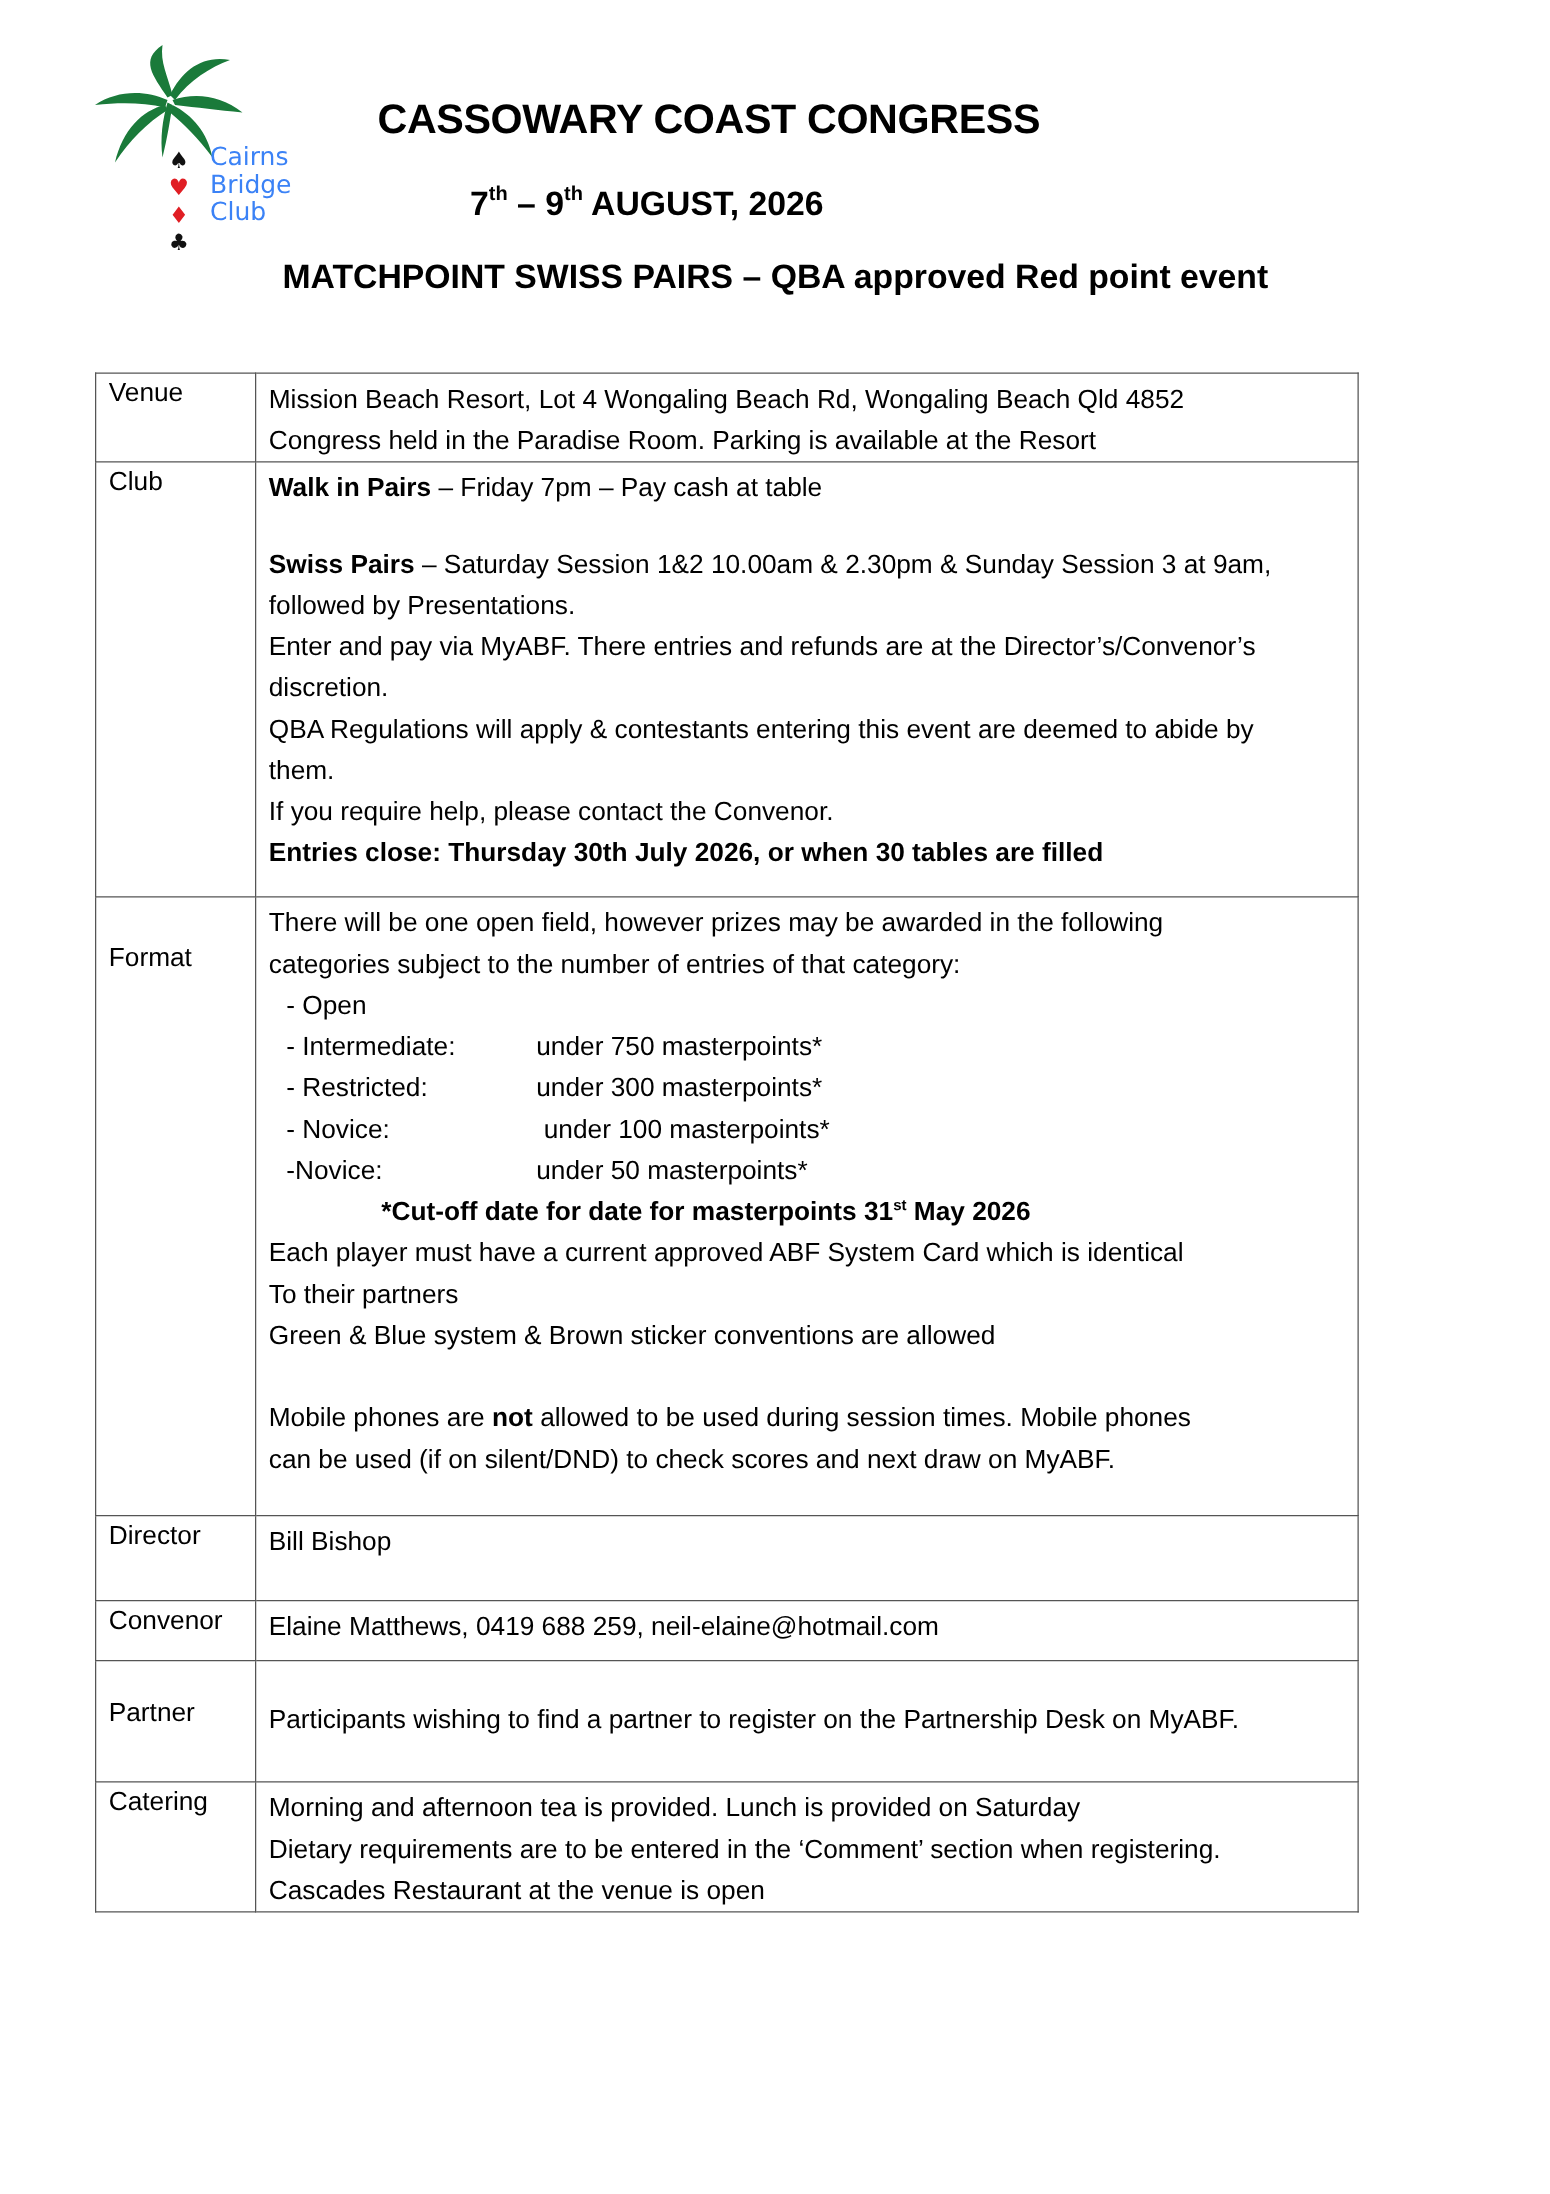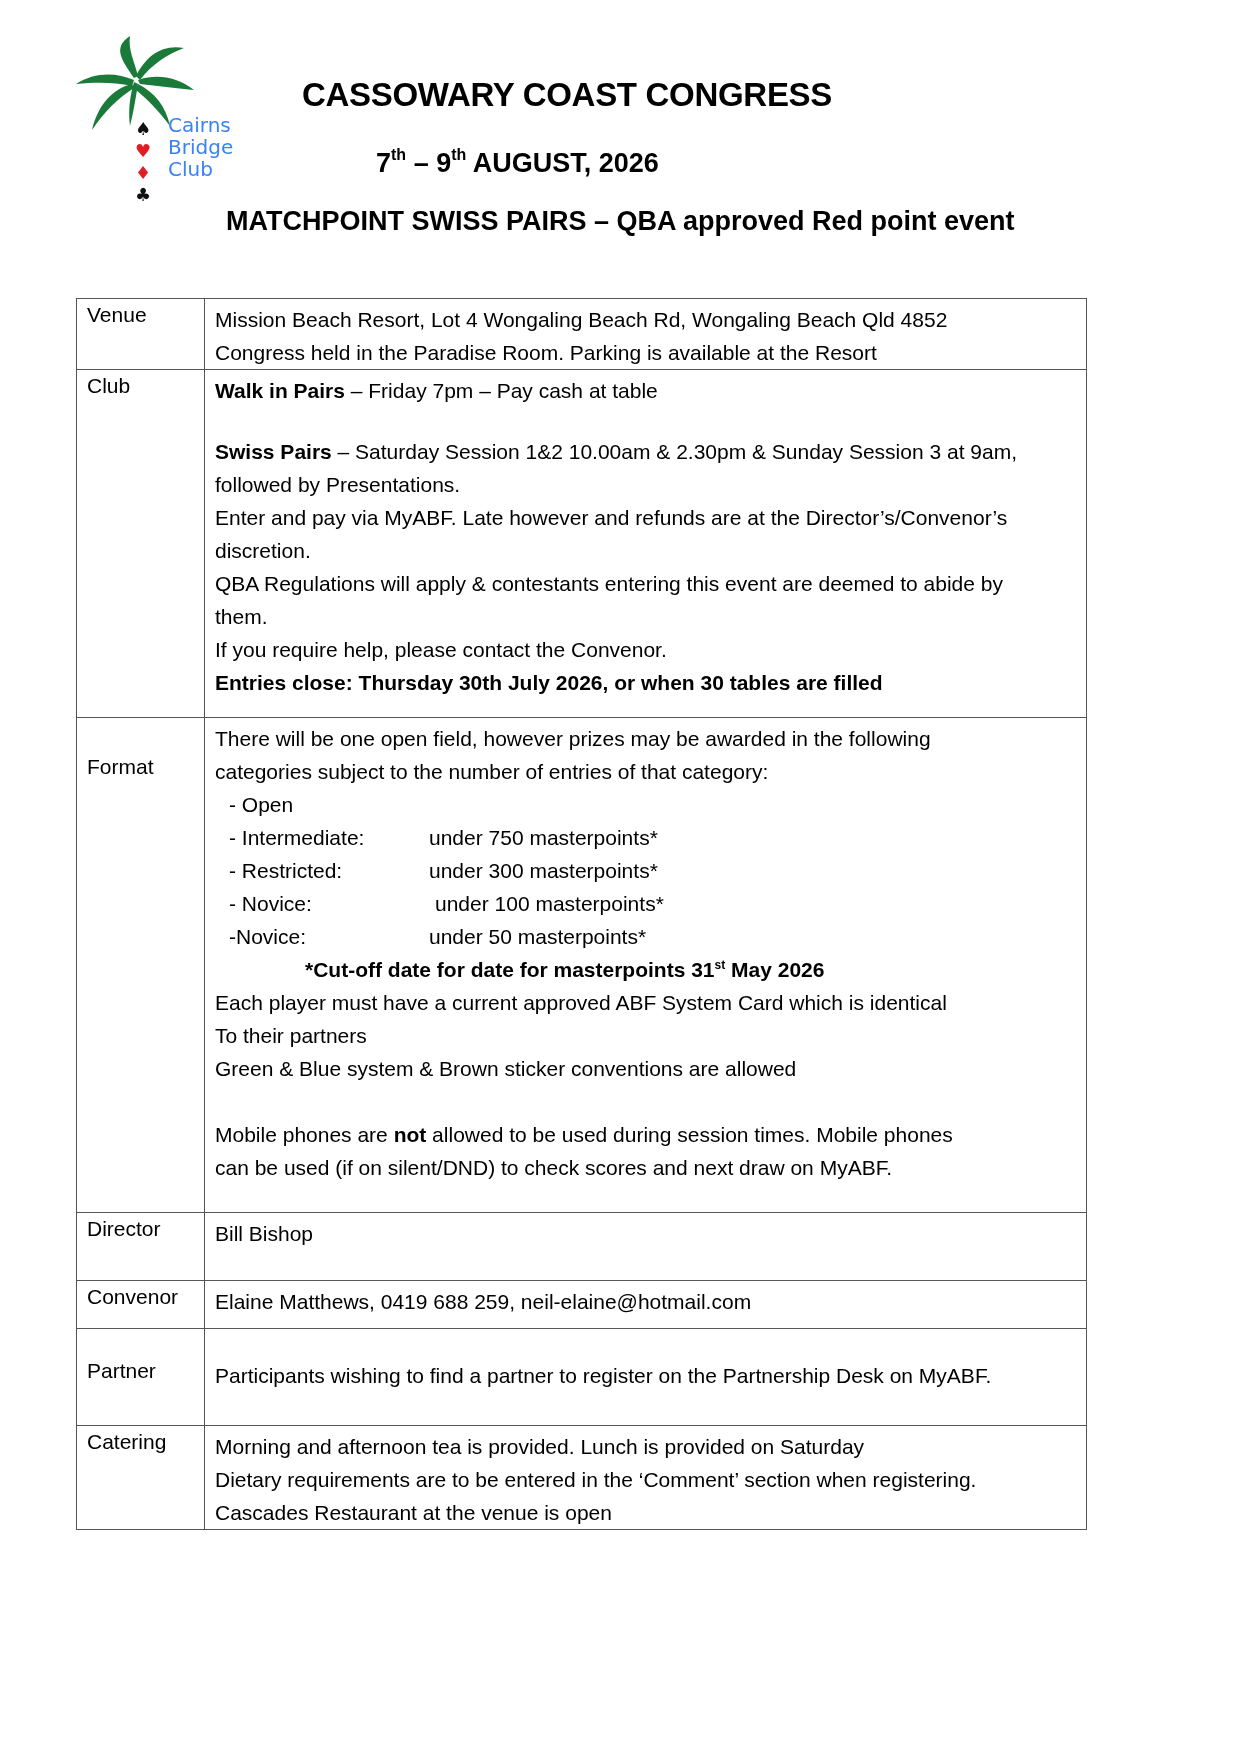--- a/index.html
+++ b/index.html
@@ -67,21 +67,21 @@
       <span class="line">Congress held in the Paradise Room.   Parking is available at the Resort</span>
     </td>
   </tr>
   <tr style="height:348px">
     <td class="label">Club</td>
     <td>
       <span class="line"><b>Walk in Pairs</b><span> – Friday 7pm – Pay cash at table</span></span>
       <span class="gap"></span>
       <span class="line"><b>Swiss Pairs</b><span> – Saturday Session 1&amp;2 10.00am &amp; 2.30pm &amp; Sunday Session 3 at 9am,</span></span>
       <span class="line">followed by Presentations.</span>
-      <span class="line">Enter and pay via MyABF.  Late however and refunds are at the Director’s/Convenor’s</span>
+      <span class="line">Enter and pay via MyABF.  There entries and refunds are at the Director’s/Convenor’s</span>
       <span class="line">discretion.</span>
       <span class="line">QBA Regulations will apply &amp; contestants entering this event are deemed to abide by</span>
       <span class="line">them.</span>
       <span class="line">If you require help, please contact the Convenor.</span>
       <span class="line"><b>Entries close: Thursday 30th July 2026, or when 30 tables are filled</b></span>
     </td>
   </tr>
   <tr style="height:495px">
     <td class="label" style="padding-top:37px">Format</td>
     <td>

